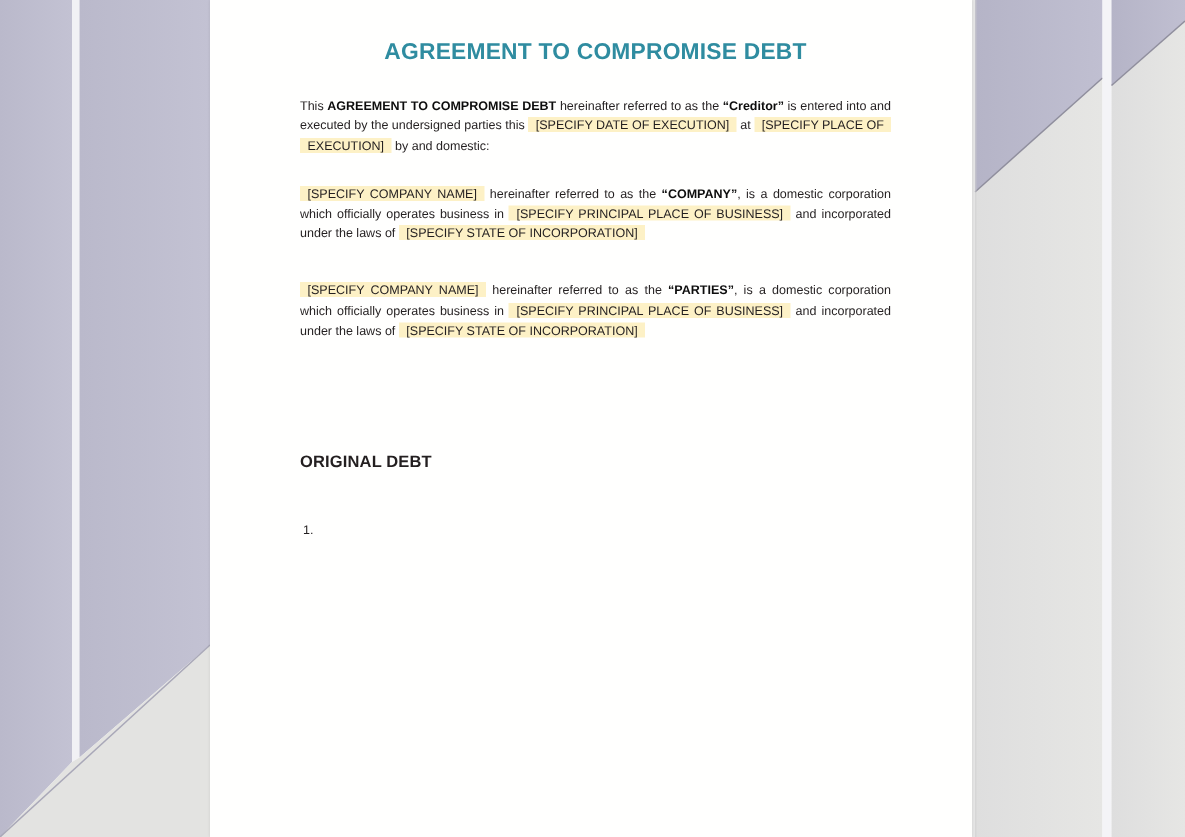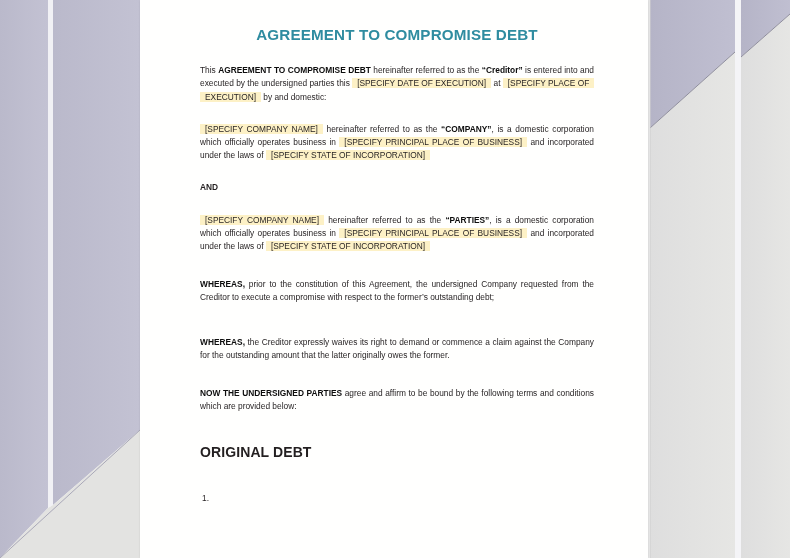--- a/index.html
+++ b/index.html
@@ -70,21 +70,21 @@
 
   .label-line {
     font-size: 8.35px;
     line-height: 13.2px;
     color: #231f20;
     font-weight: bold;
     margin: 0 0 13px 0;
   }
 
   .section-head {
-    font-size: 14px;
+    font-size: 11px;
     line-height: 13.2px;
     color: #231f20;
     font-weight: bold;
     margin: 0 0 13px 0;
     letter-spacing: 0.1px;
   }
 
   b, strong { font-weight: bold; color: #0d0d0d; }
 
   .hl {
@@ -181,40 +181,36 @@
     <div class="spacer-lg"></div>
 
     <p class="para"><span>This </span><b>AGREEMENT TO COMPROMISE DEBT</b><span> hereinafter referred to as the </span><b>“Creditor”</b><span>  is entered into and executed by the undersigned parties this </span><span class="hl">[SPECIFY DATE OF EXECUTION]</span><span> at </span><span class="hl">[SPECIFY PLACE OF EXECUTION]</span><span> by and domestic:</span></p>
 
     <div class="spacer-sm"></div>
 
     <p class="para"><span class="hl">[SPECIFY COMPANY NAME]</span><span> hereinafter referred to as the </span><b>“COMPANY”</b><span>, is a domestic corporation which officially operates business in </span><span class="hl">[SPECIFY PRINCIPAL PLACE OF BUSINESS]</span><span> and incorporated under the laws of </span><span class="hl">[SPECIFY STATE OF INCORPORATION]</span></p>
 
     <div class="spacer-sm"></div>
 
-    <p class="label-line">AND</p>
 
     <div class="spacer-sm"></div>
 
     <p class="para"><span class="hl">[SPECIFY COMPANY NAME]</span><span> hereinafter referred to as the </span><b>“PARTIES”</b><span>, is a domestic corporation which officially operates business in </span><span class="hl">[SPECIFY PRINCIPAL PLACE OF BUSINESS]</span><span> and incorporated under the laws of </span><span class="hl">[SPECIFY STATE OF INCORPORATION]</span></p>
 
     <div class="spacer-md"></div>
 
-    <p class="para"><b>WHEREAS,</b><span> prior to the constitution of this Agreement, the undersigned Company requested from the Creditor to execute a compromise with respect to the former’s outstanding debt;</span></p>
-    <div class="spacer-sm"></div>
-
-    <div class="spacer-sm"></div>
-
-    <div class="spacer-sm"></div>
-
-    <p class="para"><b>WHEREAS,</b><span> the Creditor expressly waives its right to demand or commence a claim against the Company for the outstanding amount that the latter originally owes the former.</span></p>
+    <div class="spacer-sm"></div>
+
+    <div class="spacer-sm"></div>
+
+    <div class="spacer-sm"></div>
+
 
     <div class="spacer-md"></div>
 
-    <p class="para"><b>NOW THE UNDERSIGNED PARTIES</b><span> agree and affirm to be bound by the following terms and conditions which are provided below:</span></p>
 
     <div class="spacer-lg"></div>
 
     <p class="section-head">ORIGINAL DEBT</p>
 
     <div class="spacer-sm"></div>
 
     <ul class="num-list">
       <li class="num-item">
           <span class="num">1.</span>

